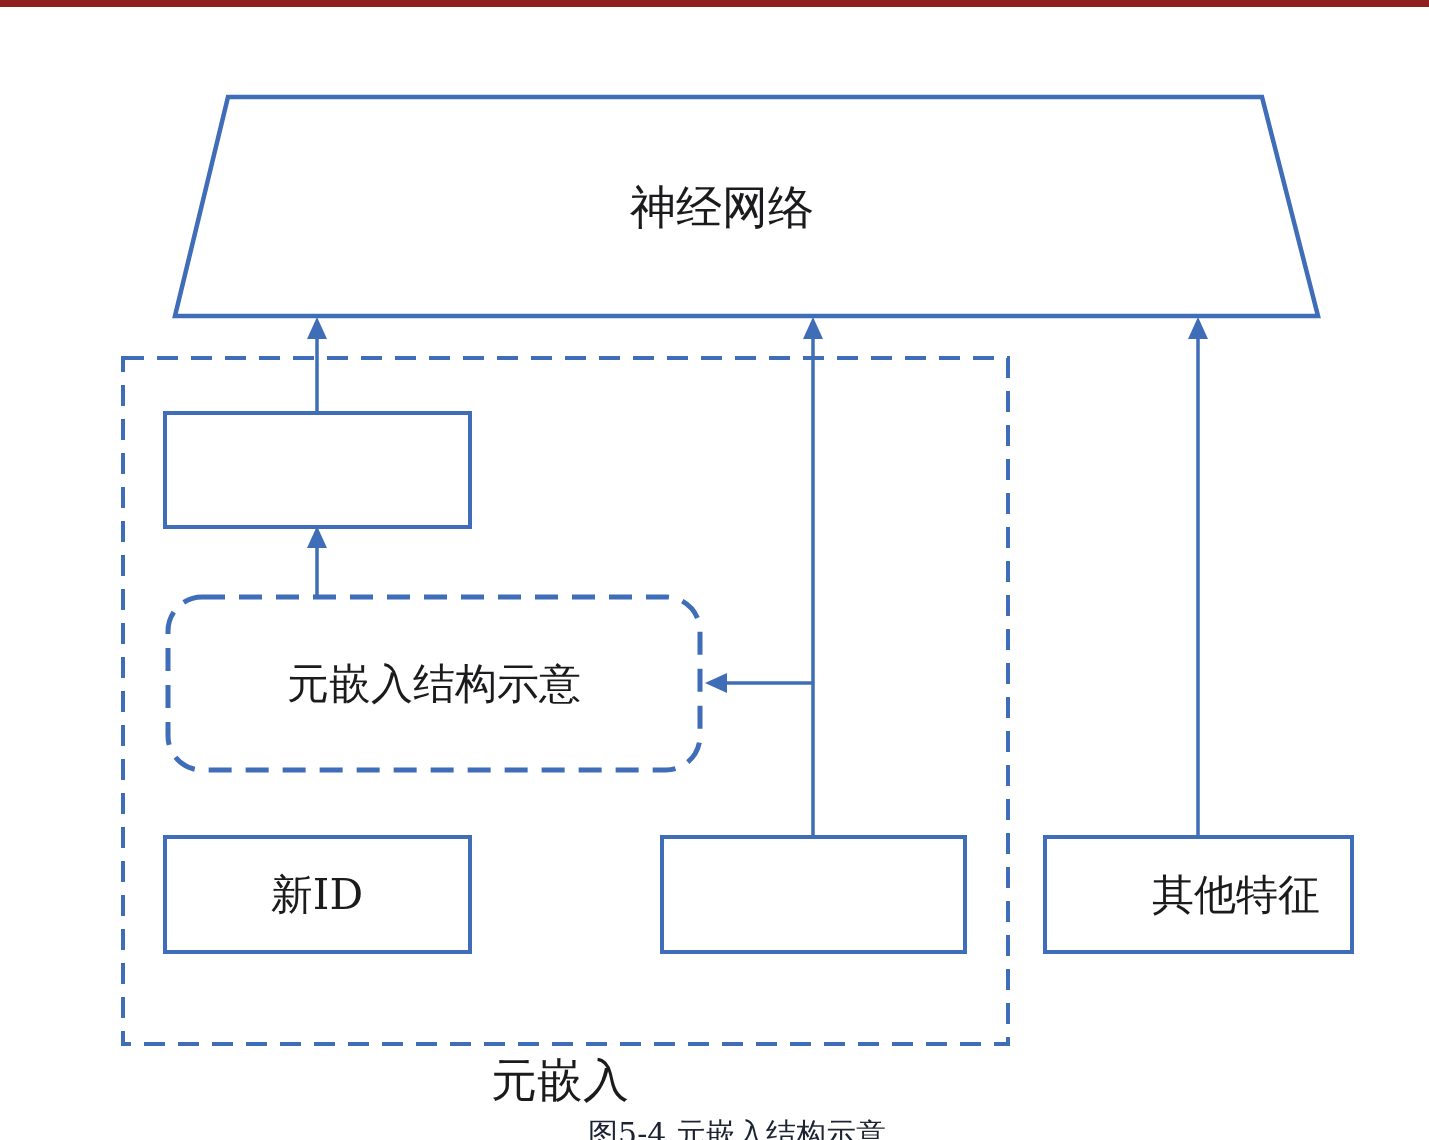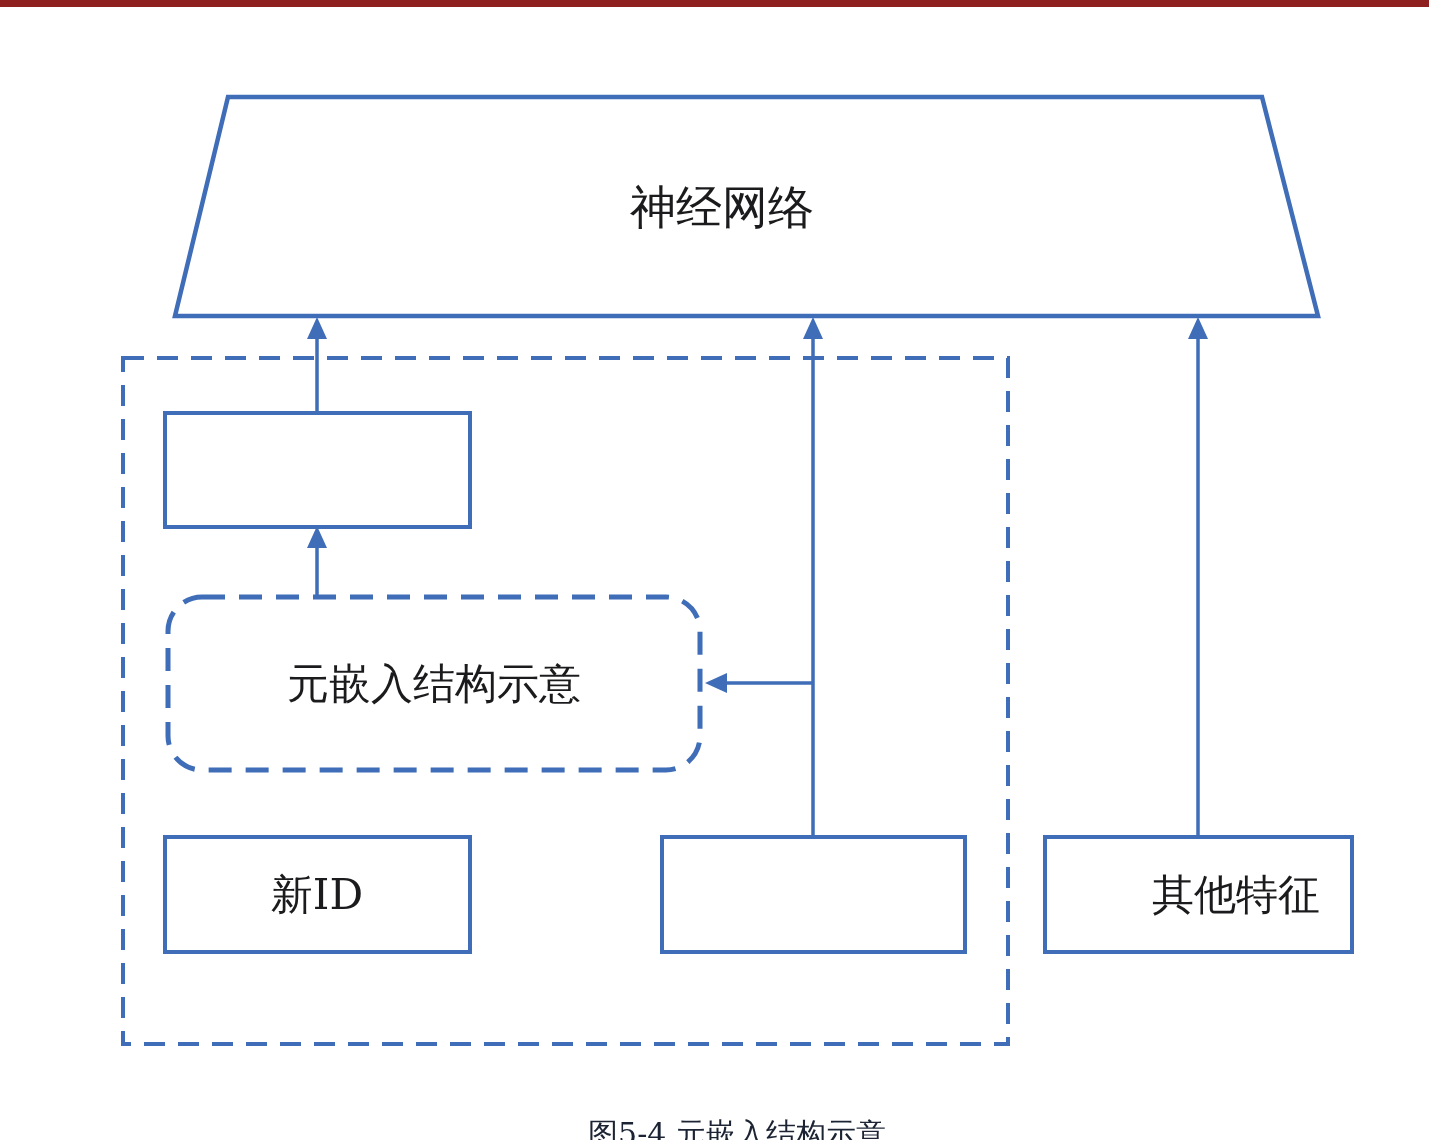--- a/index.html
+++ b/index.html
@@ -85,17 +85,18 @@
     <div class="lbl lbl-xl" style="left:722px;top:208px;">神经网络</div>
 
 
     <div class="lbl lbl-l" style="left:434px;top:684px;">元嵌入结构示意</div>
 
     <div class="lbl lbl-l" style="left:317px;top:895px;text-align:right;">新ID</div>
 
 
     <div class="lbl lbl-l" style="left:1198px;top:895px;margin-left:38px;">其他特征</div>
 
+    <div class="lbl lbl-xl" style="left:560px;top:1081px;">元嵌入</div>
 
     <div id="figure-caption" style="left:737px;top:1134px;">图5-4 元嵌入结构示意</div>
   </div>
 
 </div>
 
 </body></html>

